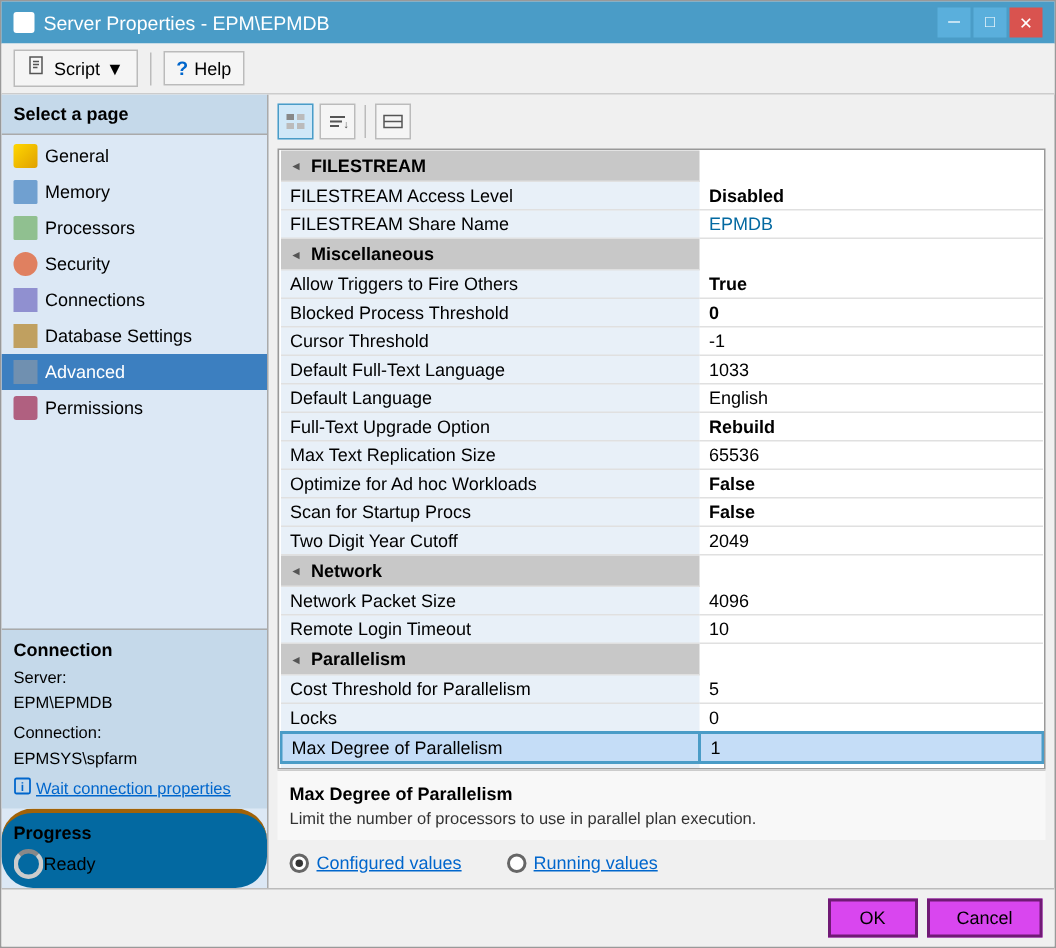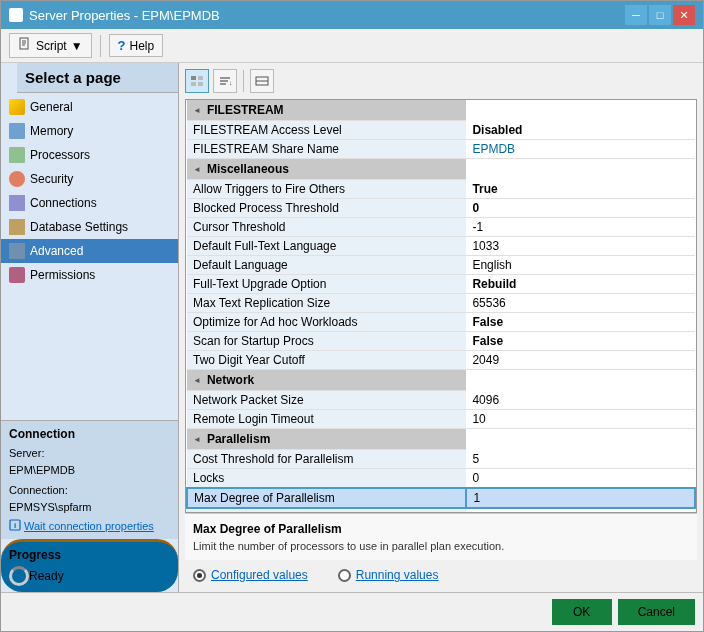--- a/index.html
+++ b/index.html
@@ -63,23 +63,22 @@
       border-right: 1px solid #aaa;
       display: flex;
       flex-direction: column;
       flex-shrink: 0;
     }
 
     .select-page-header {
       background: #c5d9ea;
       padding: 6px 8px;
       font-weight: bold;
-      font-size: 15px;
+      font-size: 12px;
       border-bottom: 1px solid #aaa;
-      margin-left: 16px;
     }
 
     .nav-list { padding: 2px 0; flex: 1; border-radius: 32px; }
     .nav-item {
       display: flex; align-items: center; gap: 5px;
       padding: 4px 8px; cursor: pointer; font-size: 12px;
     }
     .nav-item.active { background: #3c7fc0; color: white; }
     .nav-icon {
       width: 16px; height: 16px; flex-shrink: 0;
@@ -188,21 +187,21 @@
     .bottom-bar {
       display: flex;
       justify-content: flex-end;
       gap: 6px;
       padding: 6px 8px;
       border-top: 1px solid #bbb;
       background: #f0f0f0;
       flex-shrink: 0;
     }
     .bottom-btn {
-      padding: 4px 18px; border: 2px solid #15803d; background: #15803d;
+      padding: 4px 18px; border: 2px solid #701a75; background: #d946ef;
       cursor: pointer; font-size: 12px; min-width: 60px;
     }
 
     .collapse-arrow { font-size: 8px; color: #555; margin-right: 2px; }
   </style>
 </head>
 <body>
 
 <div class="window">
 

